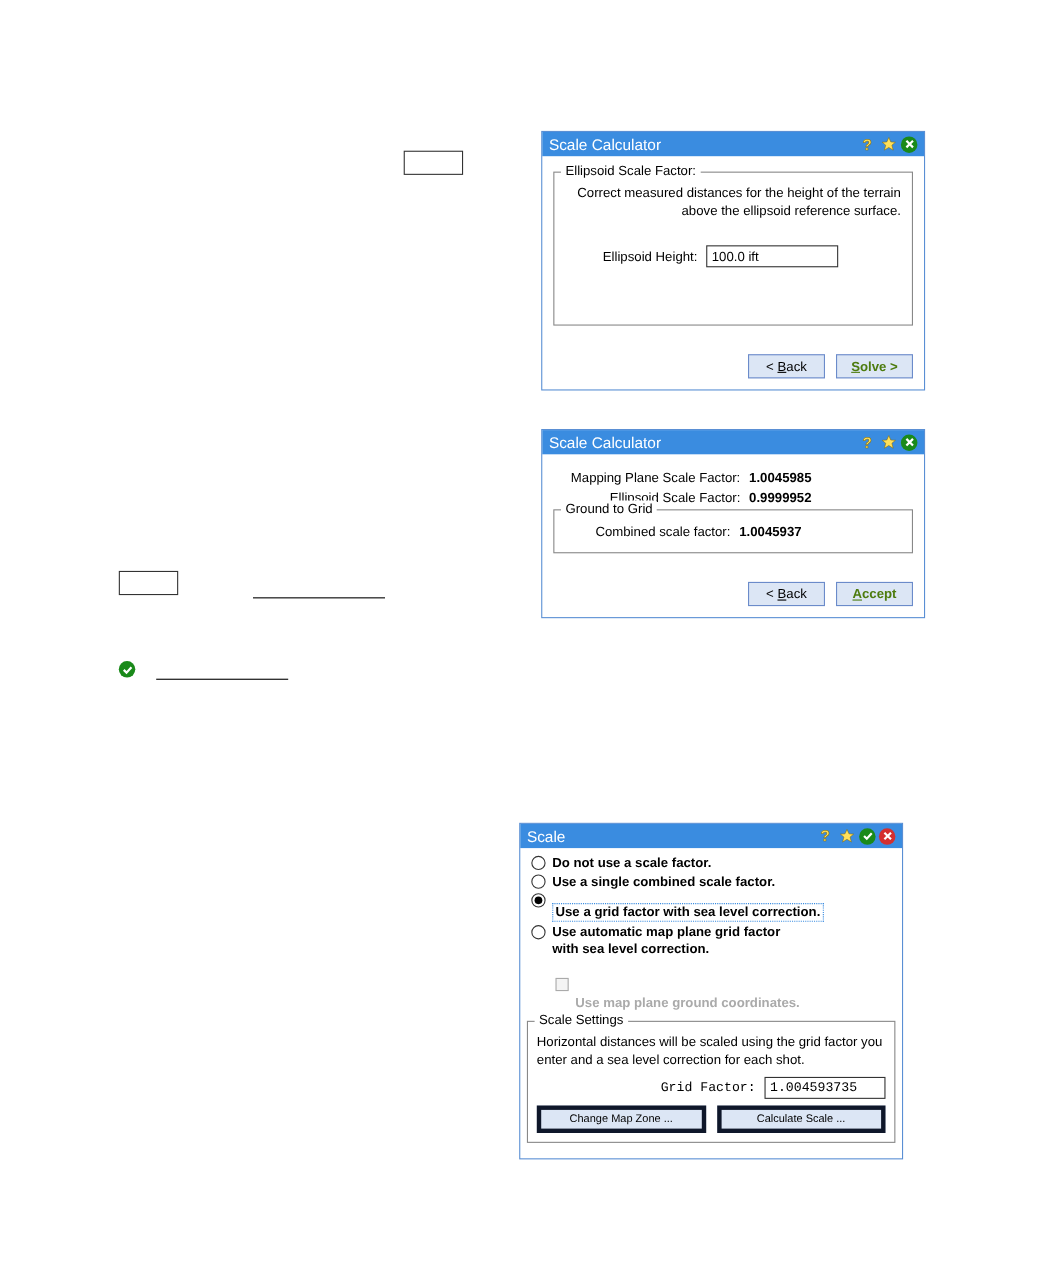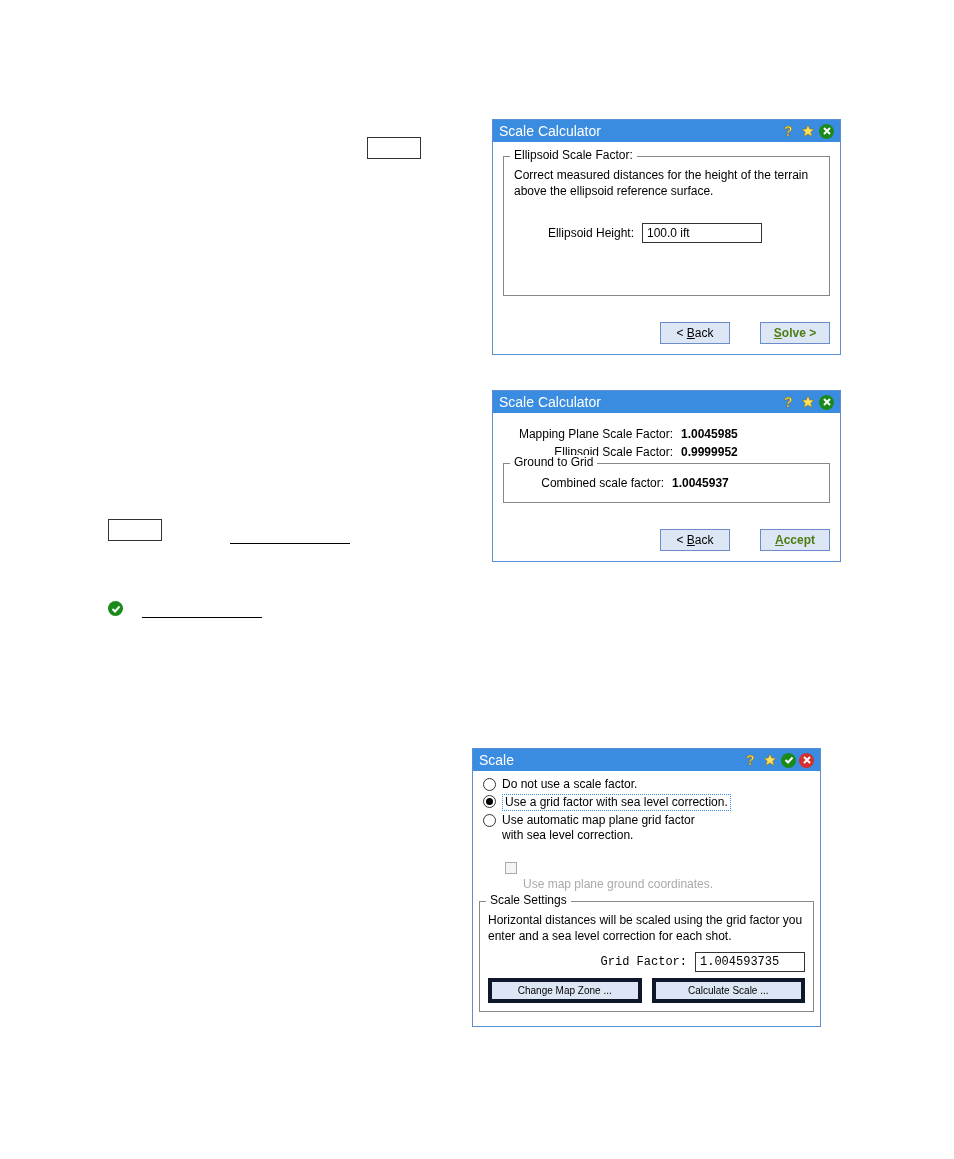--- a/index.html
+++ b/index.html
@@ -80,20 +80,21 @@
     top: -9px;
     left: 6px;
     background: #fff;
     padding: 0 4px;
     font-size: 12px;
   }
   .desc {
     font-size: 12px;
     line-height: 1.35;
     margin-bottom: 18px;
+    text-align: right;
   }
   .field-row {
     display: flex;
     align-items: center;
     gap: 8px;
     margin: 4px 0;
   }
   .field-label { text-align: right; }
   .text-input {
     border: 1px solid #333;
@@ -111,21 +112,20 @@
   }
   .btn {
     border: 1px solid #6b8bca;
     background: #dce6f5;
     padding: 3px 12px;
     font-family: inherit;
     font-size: 12px;
     min-width: 70px;
     text-align: center;
     cursor: pointer;
-    margin-left: 20px;
   }
   .btn u { text-decoration: underline; }
   .btn-red { color: #4d7c0f; font-weight: bold; }
   .radio-row {
     display: flex;
     align-items: flex-start;
     gap: 6px;
     margin: 2px 0;
     padding: 0 8px;
   }
@@ -139,21 +139,21 @@
     margin-top: 1px;
     flex-shrink: 0;
   }
   .radio.checked::after {
     content: '';
     width: 7px; height: 7px;
     background: #000;
     border-radius: 50%;
   }
   .radio-label { font-size: 12px; line-height: 1.25; }
-  .radio-label.sel { border: 1px dotted #3a8ce0; padding: 0 2px; }
+  .radio-label.sel { border: 1px dotted #3a8ce0; padding: 0 2px; margin-top: 10px; }
   .checkbox-row {
     display: flex;
     align-items: center;
     gap: 6px;
     margin: 2px 0 4px 30px;
   }
   .checkbox {
     width: 12px; height: 12px;
     border: 1px solid #aaa;
     background: #f4f4f4;
@@ -315,24 +315,28 @@
             <path d="M1.5 5 L4 7.5 L8.5 2.5" stroke="#fff" stroke-width="2" fill="none"></path>
           </svg>
       </span>
       <span class="tb-icon close-icon">
         <svg width="10" height="10" viewBox="0 0 10 10">
             <path d="M2 2 L8 8 M8 2 L2 8" stroke="#fff" stroke-width="2"></path>
           </svg>
       </span>
     </span>
   </div>
-  <div style="padding:4px 2px 2px 2px;">
+  <div style="padding:4px 2px 2px 2px;font-weight:bold;">
     <div class="radio-row">
       <span class="radio"></span>
       <span class="radio-label">Do not use a scale factor.</span>
+    </div>
+    <div class="radio-row">
+      <span class="radio"></span>
+      <span class="radio-label">Use a single combined scale factor.</span>
     </div>
     <div class="radio-row">
       <span class="radio checked"></span>
       <span class="radio-label sel">Use a grid factor with sea level correction.</span>
     </div>
     <div class="radio-row">
       <span class="radio"></span>
       <span class="radio-label">
         <span>Use automatic map plane grid factor</span><br>
         <span>with sea level correction.</span>

